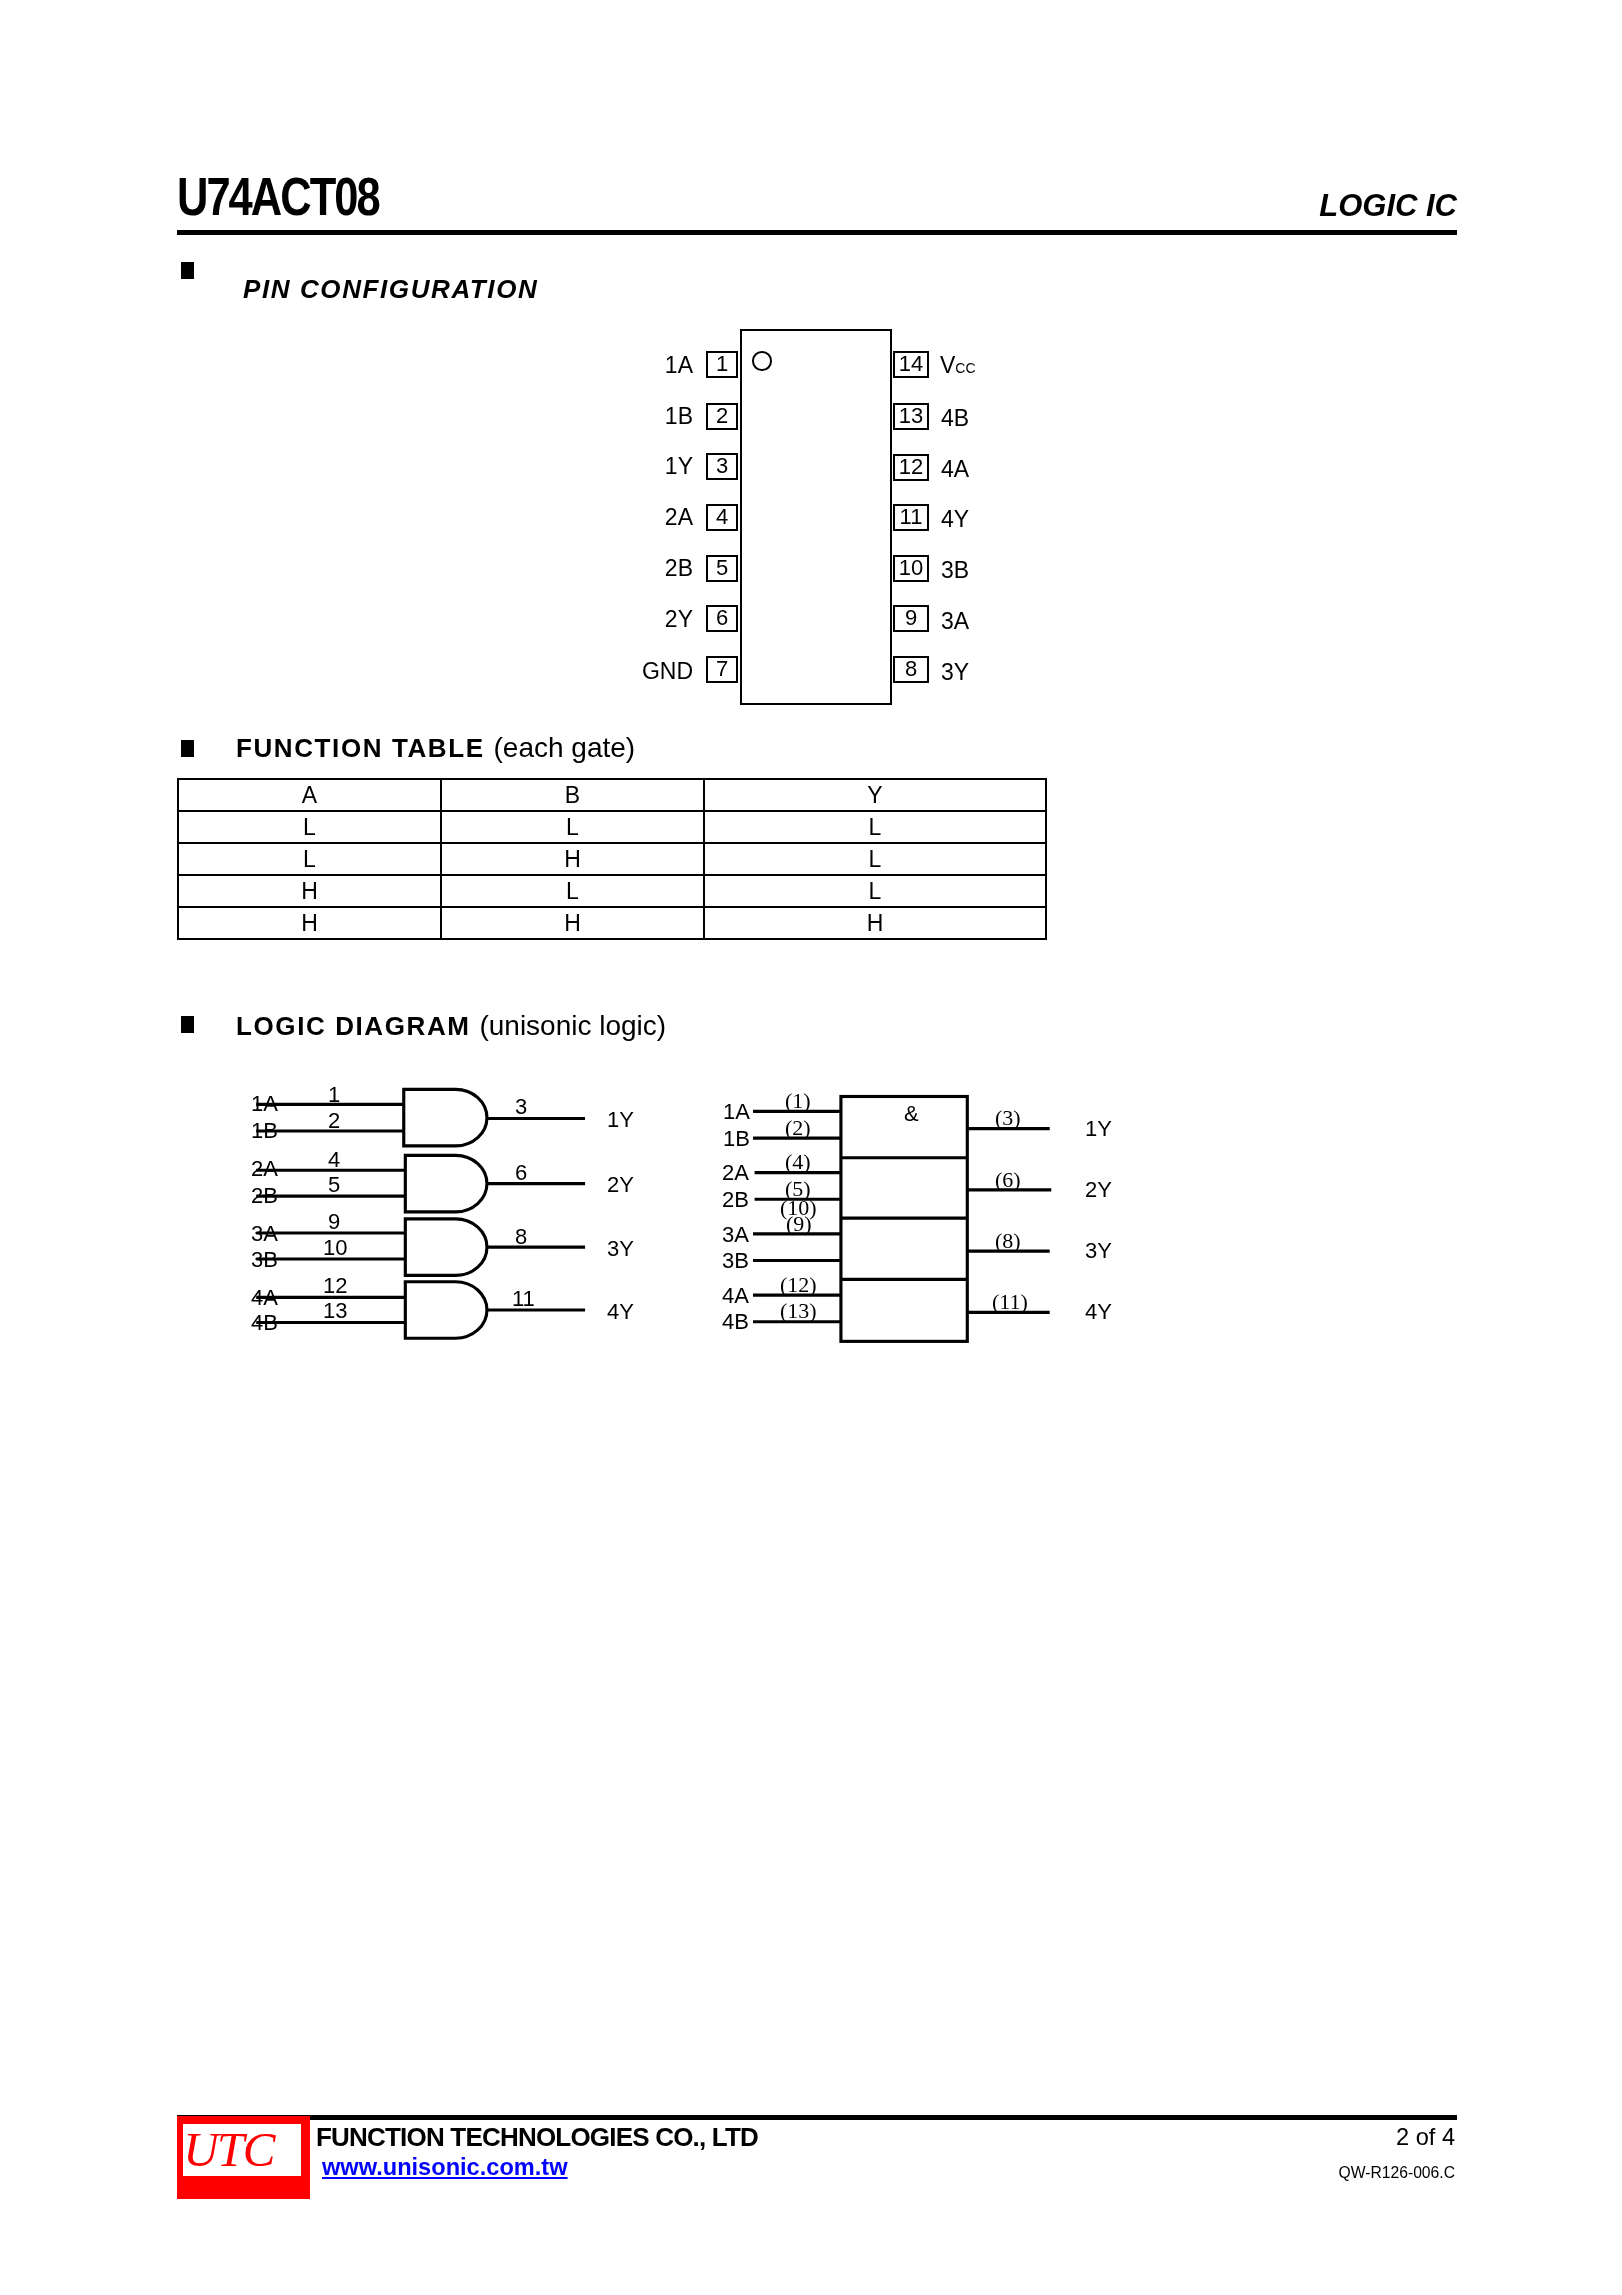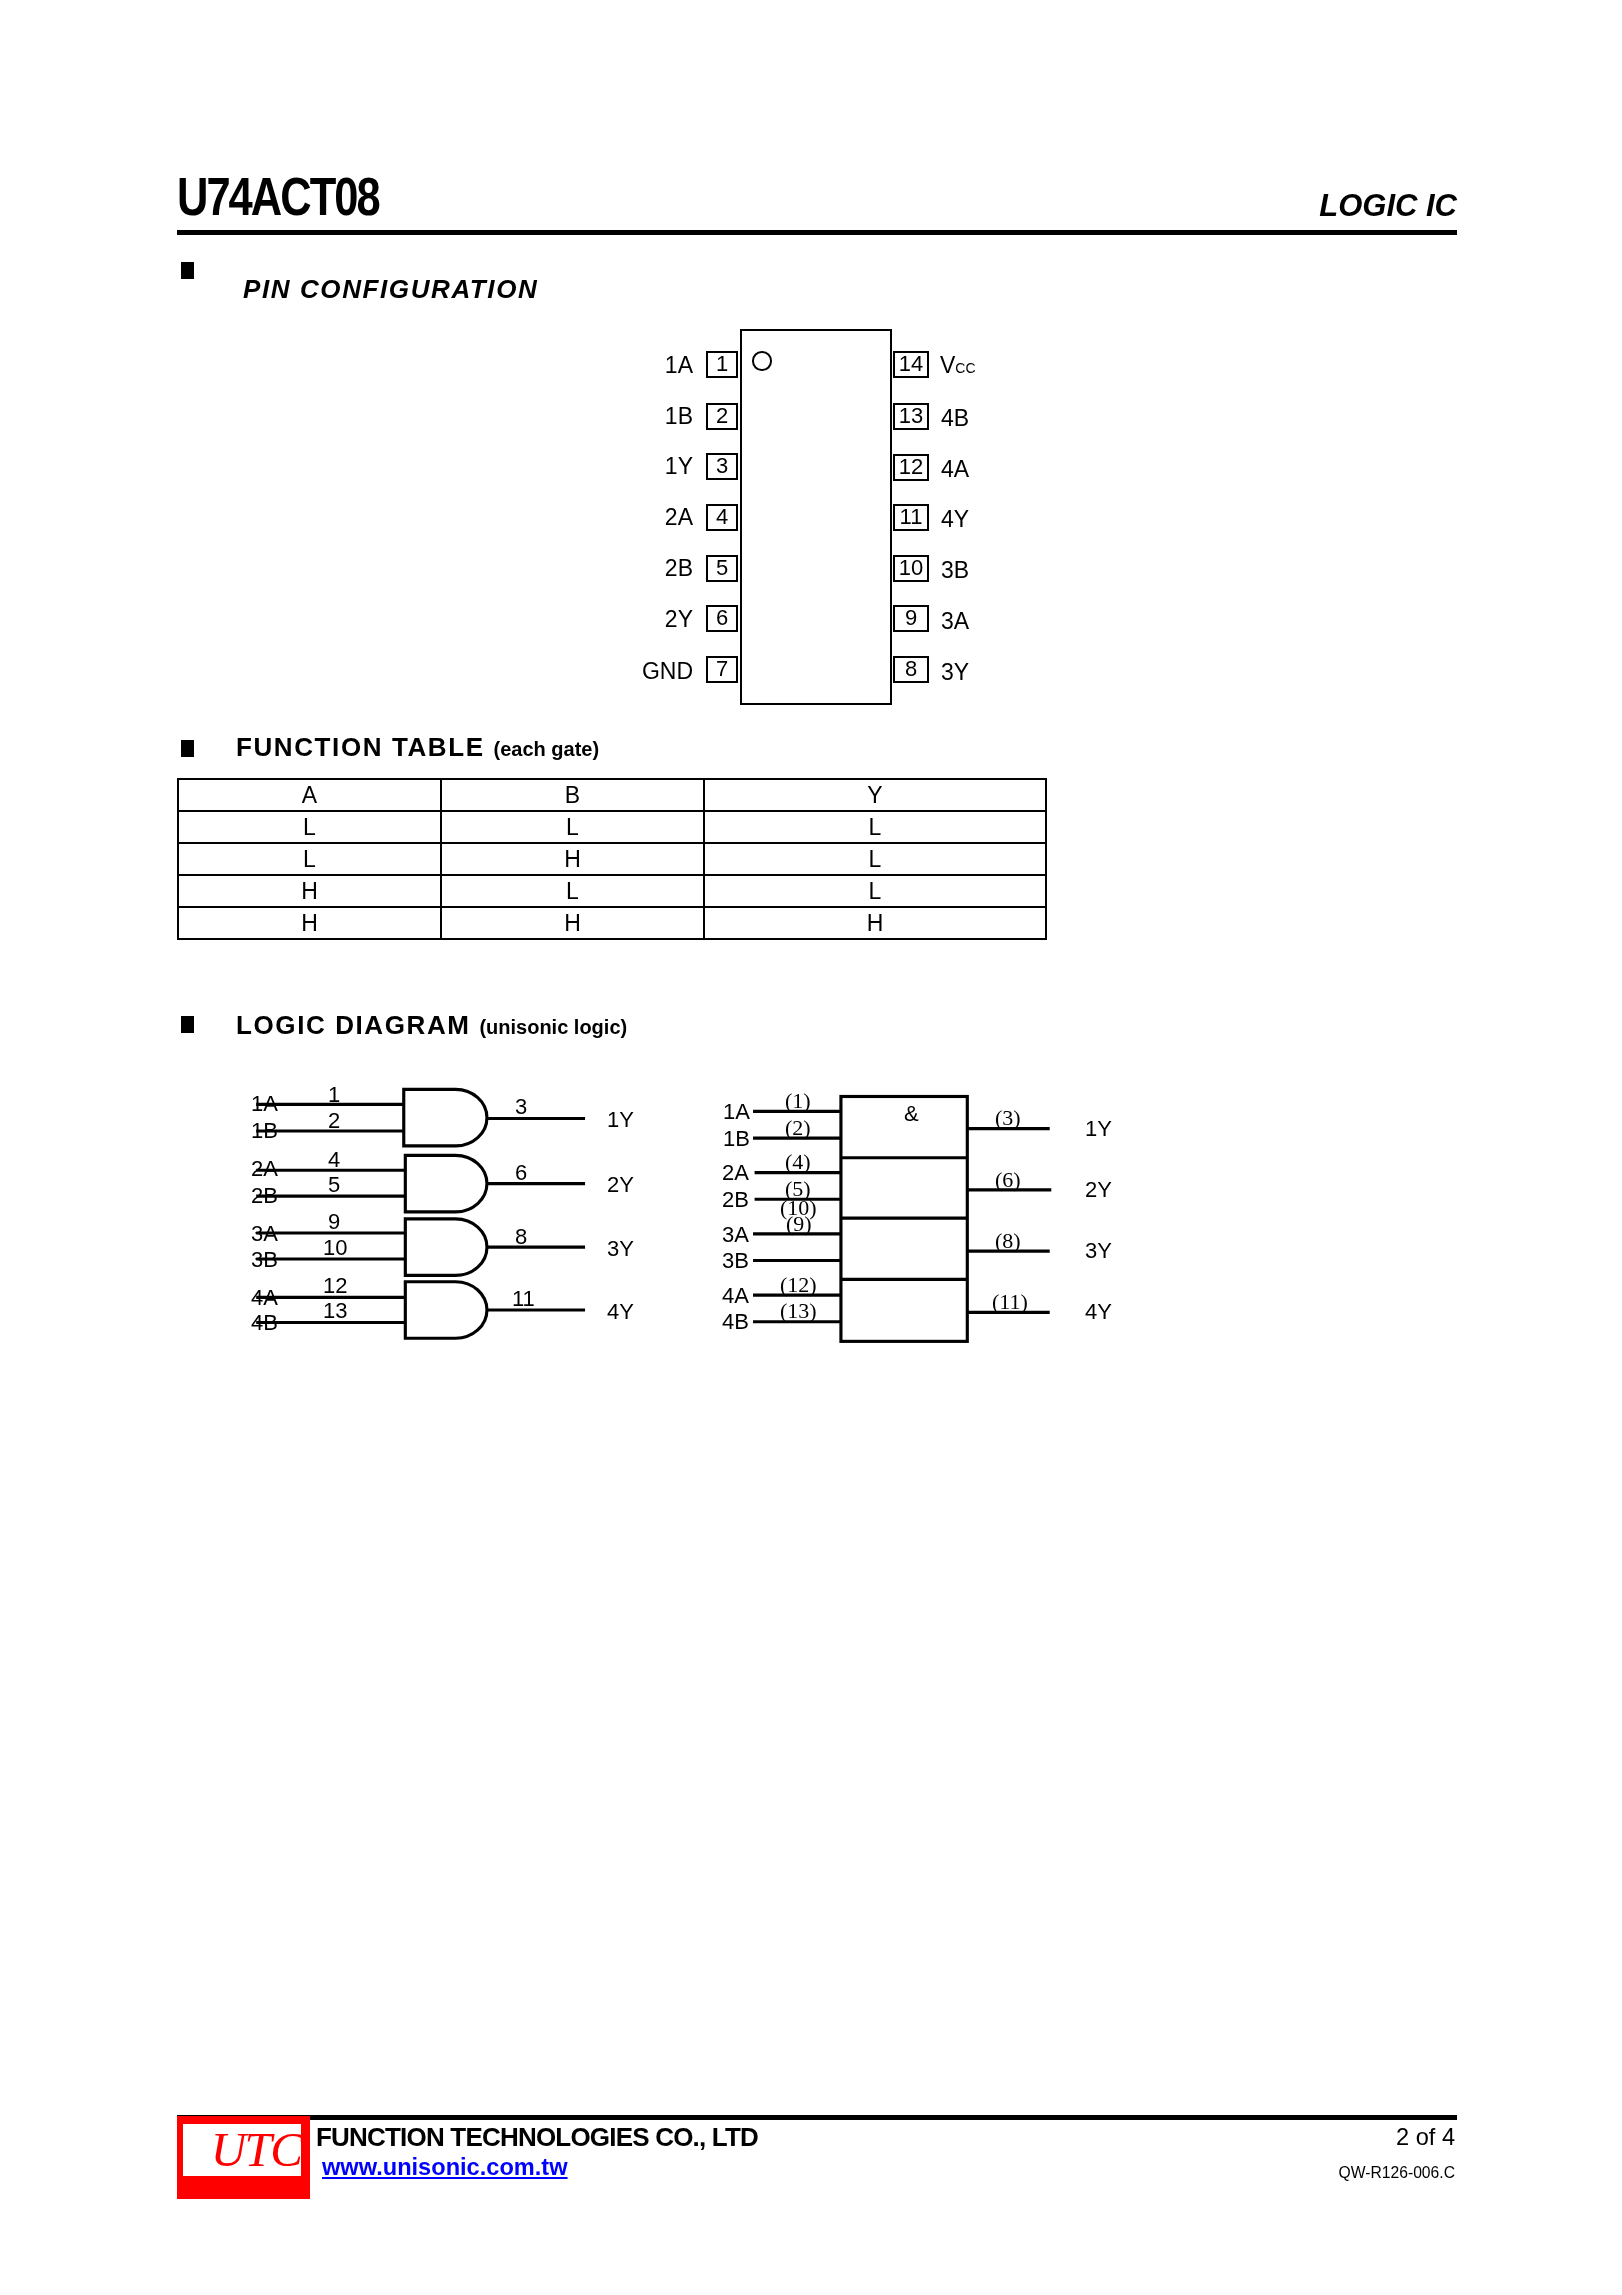--- a/index.html
+++ b/index.html
@@ -5,32 +5,32 @@
   html, body { margin:0; padding:0; background:#ffffff; }
   body { width:1623px; height:2295px; position:relative; overflow:hidden;
          font-family:"Liberation Sans", sans-serif; color:#000; }
   .abs { position:absolute; }
   .title { left:177px; top:166px; font-size:53px; font-weight:bold; letter-spacing:-2.4px;
            transform:scaleX(0.82); transform-origin:left top; }
   .subtitle { right:166px; top:188px; font-size:31px; font-weight:bold; font-style:italic; }
   .rule-top { left:177px; top:230px; width:1280px; height:4.7px; background:#000; }
   .sec-bullet { width:13.3px; height:17.3px; background:#000; }
   .sec-title { font-size:26px; font-weight:bold; letter-spacing:1.6px; }
-  .sec-note { font-size:20px; font-weight:bold; letter-spacing:0; }
+  .sec-note { font-size:28px; font-weight:normal; letter-spacing:0; }
   .pin-label { font-size:23px; }
   .pin-box { width:32px; height:27px; border:2.4px solid #000; box-sizing:border-box;
              font-size:22px; line-height:22px; text-align:center; background:#fff; }
   table.ft { position:absolute; left:177px; top:778px; width:870px; border-collapse:collapse;
              font-size:23px; }
   table.ft td { border:2.4px solid #000; text-align:center; height:30px; padding:0; }
   .footer-rule { left:177px; top:2115px; width:1280px; height:4.7px; background:#000; }
   .logo { left:177px; top:2116px; width:133px; height:83px; background:#ff0000; }
   .logo-inner { position:absolute; left:6.3px; top:7.9px; width:118px; height:52px; background:#fff;
                 color:#ff0000; font-family:"Liberation Serif", serif; font-style:italic;
-                font-size:49px; line-height:52px; text-align:right; letter-spacing:-1.6px; }
+                font-size:49px; line-height:52px; text-align:left; letter-spacing:-1.6px; }
   .company { left:316px; top:2122px; font-size:26px; font-weight:bold; letter-spacing:-0.8px; }
   .website { left:322px; top:2154px; font-size:23.6px; font-weight:bold; color:#0000ff;
              text-decoration:underline; }
   .page-no { right:168px; top:2124px; font-size:23.6px; }
   .doc-code { right:168px; top:2164px; font-size:15.7px; }
   .serif { font-family:"Liberation Serif", serif; }
 </style>
 </head>
 <body>
 

